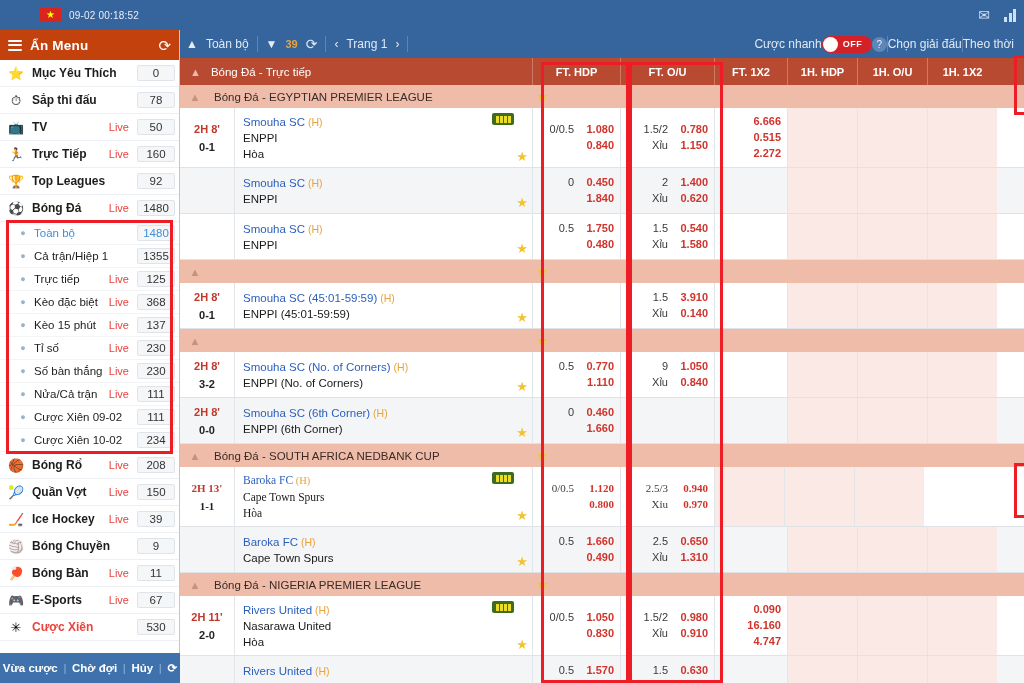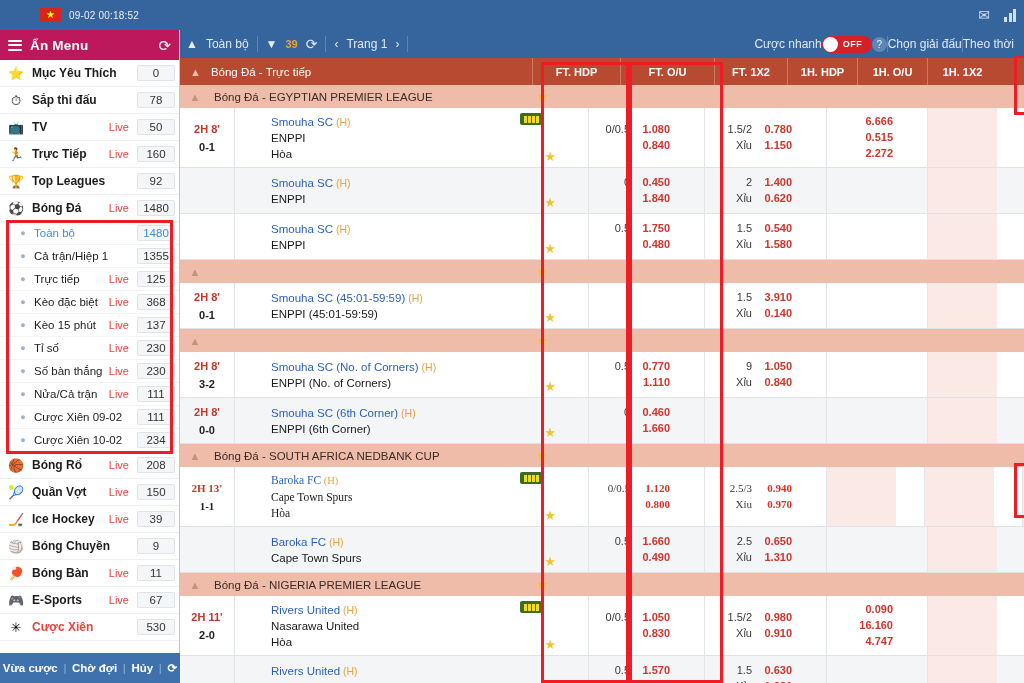--- a/index.html
+++ b/index.html
@@ -30,21 +30,21 @@
   .bars-ico { display: inline-flex; align-items: flex-end; gap: 1.5px; height: 13px; }
   .bars-ico i { display: block; width: 3px; background: #cfe0f2; }
   .bars-ico i:nth-child(1){height:5px} .bars-ico i:nth-child(2){height:9px} .bars-ico i:nth-child(3){height:13px}
 
   
   .sidebar {
     position: absolute; top: 30px; left: 0; width: 180px; height: 653px;
     background: #fff; border-right: 1px solid #b9c8da;
   }
   .side-head {
-    height: 30px; background: #be185d; display: flex; align-items: center;
+    height: 30px; background: #c2410c; display: flex; align-items: center;
     padding: 0 8px; gap: 8px; color: #fff;
   }
   .burger { display:flex; flex-direction:column; gap:2.5px; }
   .burger i { display:block; width: 14px; height: 2px; background: #fff; border-radius: 1px;}
   .side-head-title { font-size: 13.5px; font-weight: bold; letter-spacing: .2px; }
   .side-refresh { margin-left: auto; font-size: 15px; color: #fff; line-height: 1; }
 
   .side-list { height: 593px; overflow: hidden; }
   .srow {
     height: 27px; display: flex; align-items: center;
@@ -125,21 +125,21 @@
     height: 23px; background: #f0bcaa; display: flex; align-items: center;
     font-size: 11.5px; color: #3a2b26; position: relative;
   }
   .league .caret { width: 30px; text-align: center; color: #c9907c; font-size: 11px; }
   .league .lname { padding-left: 4px; }
   .league .star-cell {
     position: absolute; left: 352px; width: 20px; display: flex; align-items: center; justify-content: center;
   }
 
   
-  .mrow { display: flex; border-bottom: 1px solid #dfe3e8; background: #fff; gap: 28px; }
+  .mrow { display: flex; border-bottom: 1px solid #dfe3e8; background: #fff; }
   .mrow.alt { background: #f4f5f7; }
   .cell-time {
     width: 55px; flex: none; display: flex; flex-direction: column;
     align-items: center; justify-content: center; gap: 6px; padding: 4px 0;
     border-right: 1px solid #e2e6ea;
   }
   .cell-time .tm { color: #c0392b; font-size: 11px; font-weight: bold; }
   .cell-time .sc { color: #222; font-size: 11px; font-weight: bold; }
   .cell-teams {
     width: 297px; flex: none; padding: 4px 0 4px 8px; position: relative;

